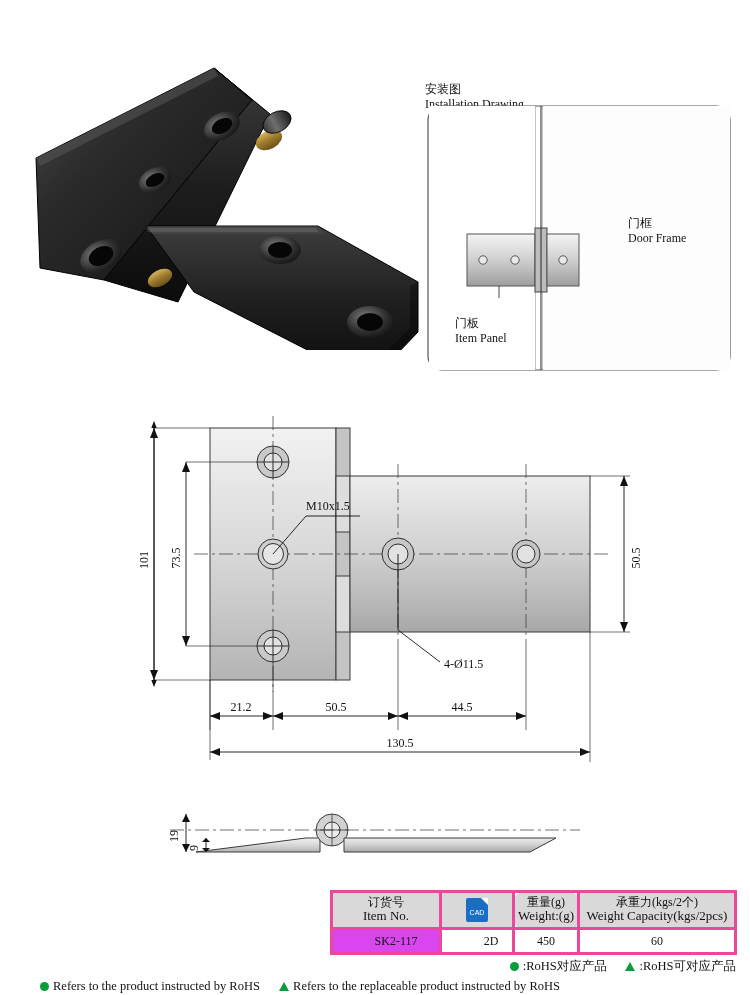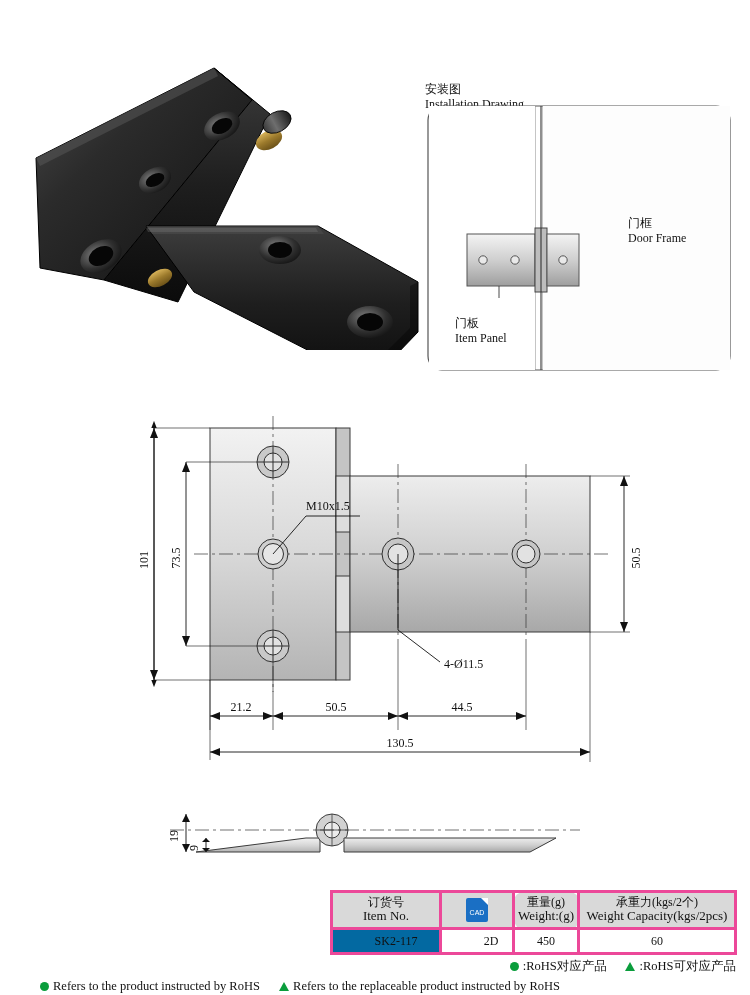--- a/index.html
+++ b/index.html
@@ -94,21 +94,21 @@
     height: 34px;
     line-height: 1.15;
   }
   #spec-table .hdr .cn { display: block; font-size: 12px; }
   #spec-table .hdr .en { display: block; font-size: 13px; }
   #spec-table .row td {
     height: 22px;
     font-size: 12px;
   }
   #spec-table .itemcell {
-    background: #0369a1;
+    background: #d946ef;
     width: 86px;
     padding-left: 20px;
   }
   #spec-table .cadcell {
     width: 42px;
     background: #d9d9d9;
     position: relative;
   }
   #spec-table .dcell { width: 42px; padding-left: 28px; }
   #spec-table .wcell { width: 62px; border-radius: 9px; }

